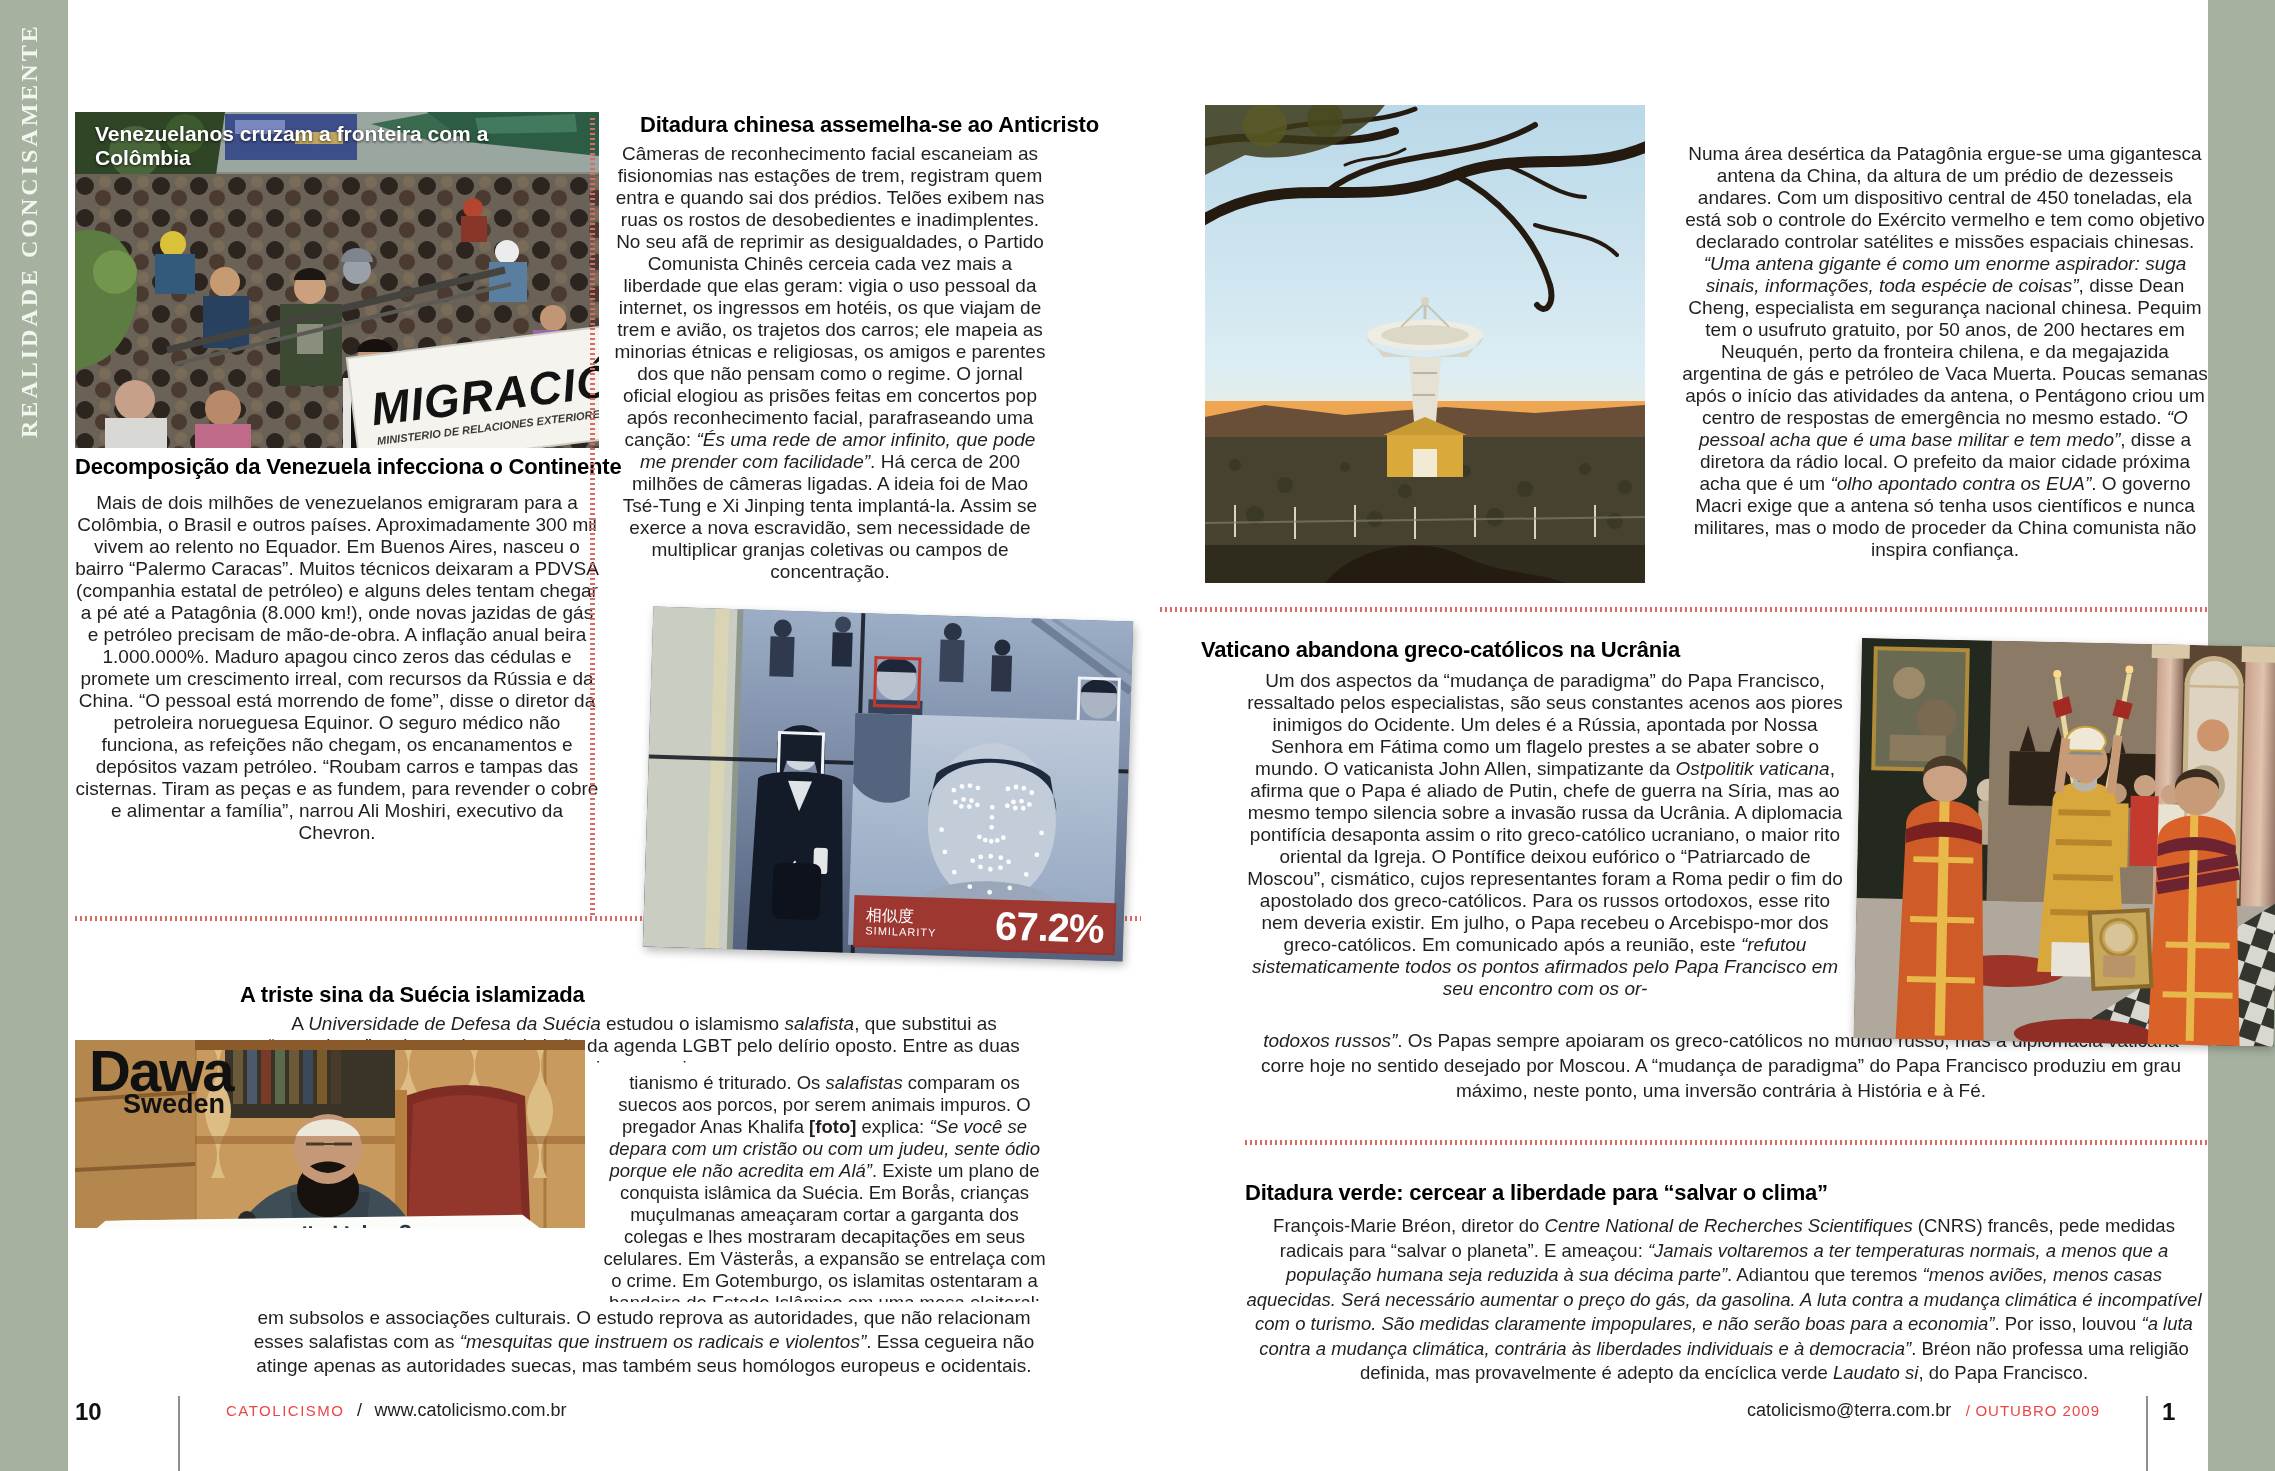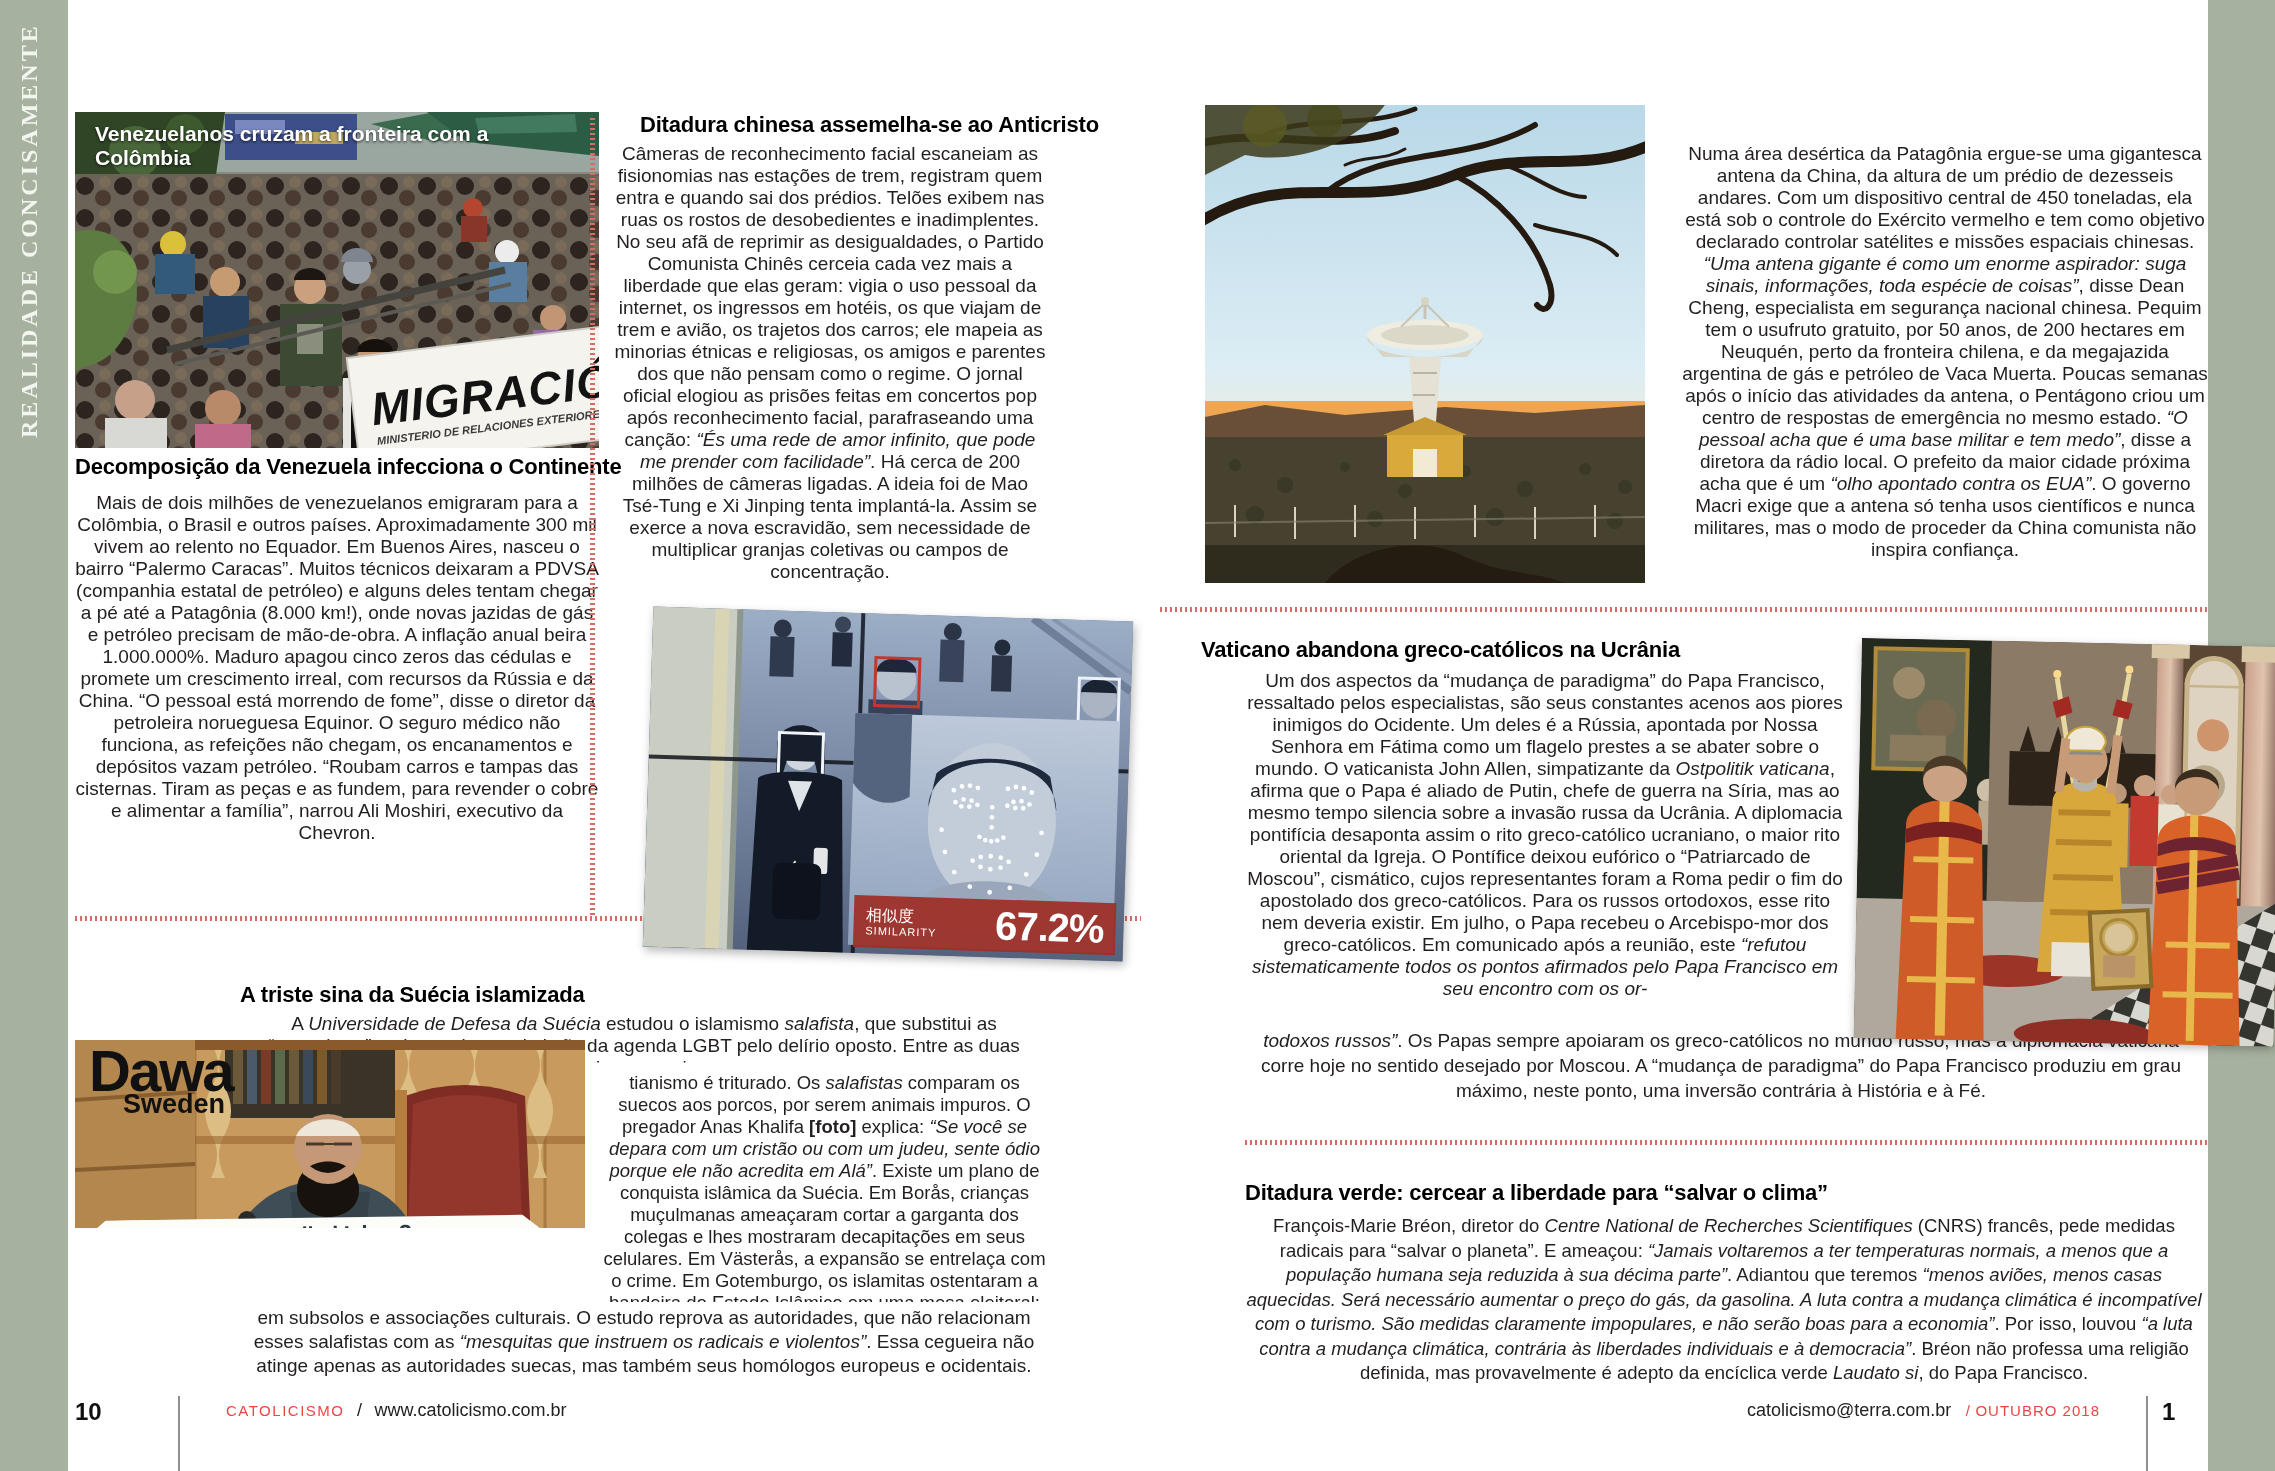--- a/index.html
+++ b/index.html
@@ -525,18 +525,18 @@
   </div>
 
   <div class="abs dotrow" style="left:1245px;top:1140px;width:963px;"></div>
 
   <div class="abs h" style="left:1245px;top:1180px;width:960px;">Ditadura verde: cercear a liberdade para “salvar o clima”</div>
   <div class="abs body" style="left:1245px;top:1214px;width:958px;height:200px;font-size:18.5px;line-height:24.5px;">François-Marie Bréon, diretor do <i>Centre National de Recherches Scientifiques</i> (CNRS) francês, pede medidas radicais para “salvar o planeta”. E ameaçou: <i>“Jamais voltaremos a ter temperaturas normais, a menos que a população humana seja reduzida à sua décima parte”</i>. Adiantou que teremos <i>“menos aviões, menos casas aquecidas. Será necessário aumentar o preço do gás, da gasolina. A luta contra a mudança climática é incompatível com o turismo. São medidas claramente impopulares, e não serão boas para a economia”</i>. Por isso, louvou <i>“a luta contra a mudança climática, contrária às liberdades individuais e à democracia”</i>. Bréon não professa uma religião definida, mas provavelmente é adepto da encíclica verde <i>Laudato si</i>, do Papa Francisco.</div>
 
   <div class="abs f-right" style="left:1600px;top:1400px;width:500px;">
     <span class="fsans">catolicismo@terra.com.br</span>
     <span class="fserif" style="margin-left:10px;letter-spacing:1px;">/</span>
-    <span class="fserif" style="letter-spacing:1px;">OUTUBRO 2018</span>
+    <span class="fserif" style="letter-spacing:1px;">OUTUBRO 2009</span>
   </div>
   <div class="abs fbar" style="left:2146px;top:1396px;height:75px;"></div>
   <div class="abs pageno" style="left:2162px;top:1398px;">1</div>
 
 </div>
 
 </body></html>

